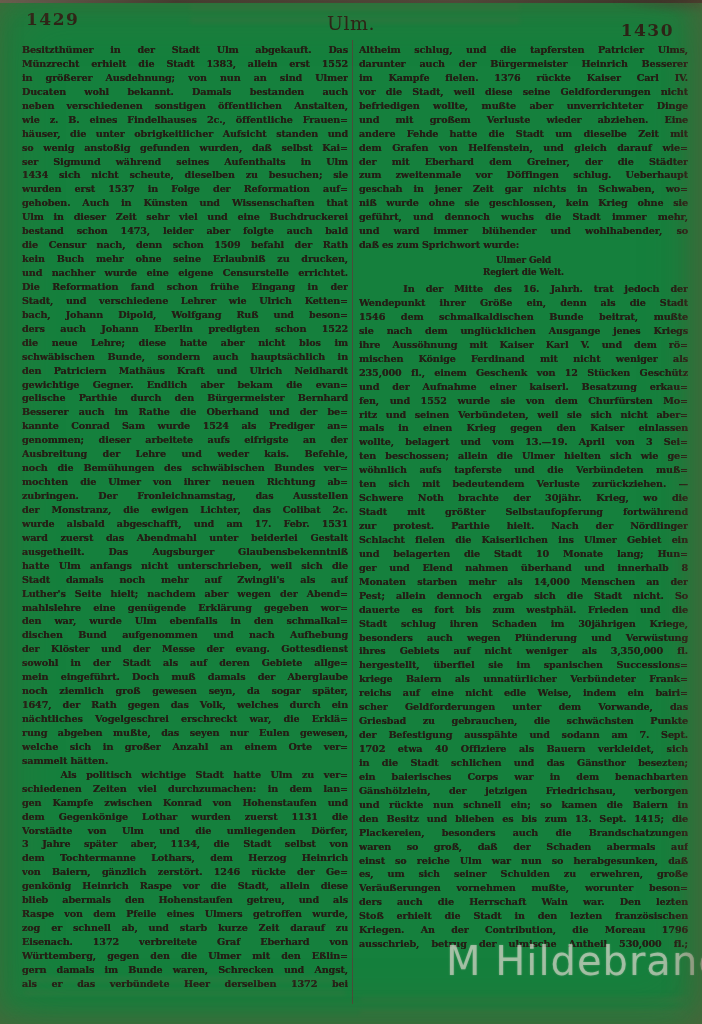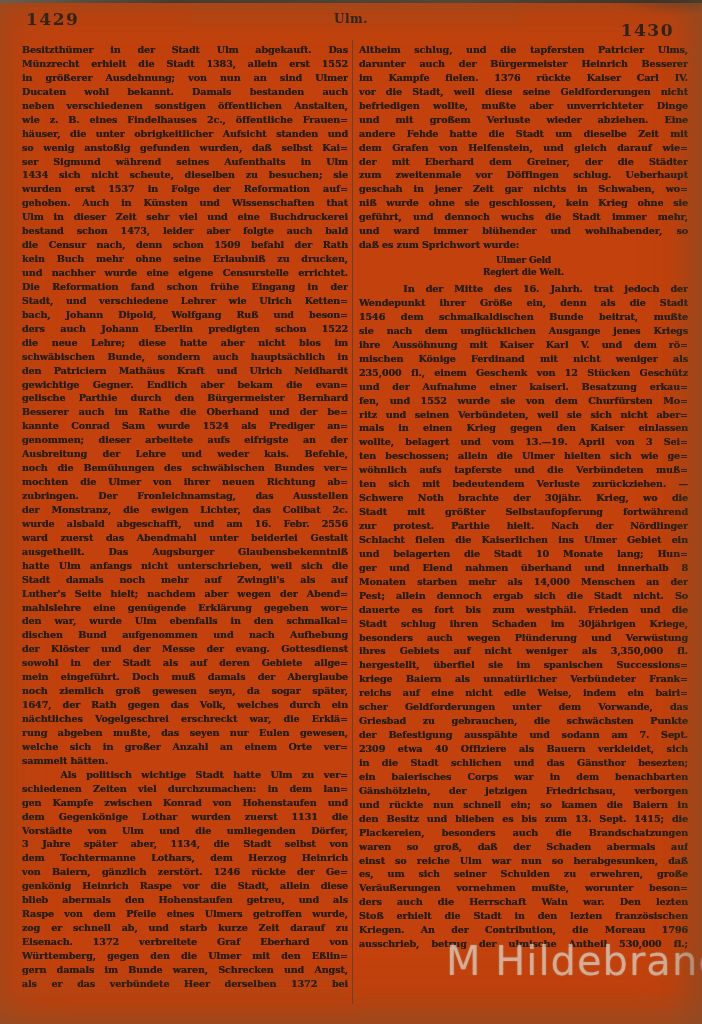--- a/index.html
+++ b/index.html
@@ -2,37 +2,37 @@
 <html><head>
 <meta charset="utf-8">
 <style>
   html,body{margin:0;padding:0;background:#8a8177;}
   .page{
     position:relative;width:702px;height:1024px;overflow:hidden;
     background:
       radial-gradient(ellipse 120% 90% at 48% 42%, rgba(224,210,182,.9) 0%, rgba(0,0,0,0) 60%),
       linear-gradient(to right, #c9b violet 0%, #d3bf9c 0%),
       linear-gradient(105deg,#cdb992 0%,#d6c3a2 18%,#d7c5a5 55%,#d2bd99 84%,#c3ac83 100%);
-    background-color:#c2410c;
+    background-color:#15803d;
     font-family:"DejaVu Serif", serif;
     color:#241e15;
   }
   .scan-edge{position:absolute;top:0;left:0;right:0;height:3px;
     background:linear-gradient(to right,#6b645c,#39342e 25%,#4a443c 65%,#262320);}
   .corner-smudge{position:absolute;top:0;right:0;width:90px;height:14px;
     background:radial-gradient(ellipse at 80% 0%, rgba(60,52,44,.55), rgba(60,52,44,0) 70%);
     filter:blur(2px);}
   .vignette{position:absolute;inset:0;pointer-events:none;
     box-shadow:inset 0 0 60px rgba(110,90,60,.35), inset -14px 0 26px rgba(100,80,55,.28), inset 0 -10px 24px rgba(110,90,60,.22);}
   .header{position:absolute;top:6px;left:0;right:0;height:30px;}
   .pgnum{position:absolute;font-weight:bold;font-size:17px;letter-spacing:1.5px;color:#2a2115;}
   .pgnum.l{left:26px;top:3px;}
   .pgnum.r{right:28px;top:14px;}
   .running-title{position:absolute;left:0;right:0;top:6px;text-align:center;
-    font-weight:bold;font-size:12px;letter-spacing:.5px;color:#2a2115;}
+    font-weight:normal;font-size:19px;letter-spacing:.5px;color:#2a2115;}
   .smudge{position:absolute;filter:blur(2.5px);opacity:.45;pointer-events:none;
     background:repeating-linear-gradient(to bottom, rgba(125,103,74,.38) 0 5px, rgba(0,0,0,0) 5px 13px);}
   .smudge.header-ghost{left:190px;top:5px;width:330px;height:24px;opacity:.4;}
   .smudge.bottom-left-ghost{left:24px;top:977px;width:322px;height:26px;opacity:.38;}
   .smudge.bottom-right-ghost{left:360px;top:997px;width:326px;height:20px;opacity:.34;}
   .divider{position:absolute;left:352px;top:40px;height:964px;width:1.4px;background:#51453a;opacity:.85;}
   .col{position:absolute;top:43px;font-size:9.6px;line-height:13.95px;font-weight:bold;
     letter-spacing:-0.12px;text-shadow:0 0 .4px rgba(36,30,21,.9);}
   .col.left{left:22px;width:326px;}
   .col.right{left:359px;width:329px;}
@@ -91,21 +91,21 @@
       <div class="line">gewichtige Gegner. Endlich aber bekam die evan=</div>
       <div class="line">gelische Parthie durch den Bürgermeister Bernhard</div>
       <div class="line">Besserer auch im Rathe die Oberhand und der be=</div>
       <div class="line">kannte Conrad Sam wurde 1524 als Prediger an=</div>
       <div class="line">genommen; dieser arbeitete aufs eifrigste an der</div>
       <div class="line">Ausbreitung der Lehre und weder kais. Befehle,</div>
       <div class="line">noch die Bemühungen des schwäbischen Bundes ver=</div>
       <div class="line">mochten die Ulmer von ihrer neuen Richtung ab=</div>
       <div class="line">zubringen. Der Fronleichnamstag, das Ausstellen</div>
       <div class="line">der Monstranz, die ewigen Lichter, das Colibat 2c.</div>
-      <div class="line">wurde alsbald abgeschafft, und am 16. Febr. 2556</div>
+      <div class="line">wurde alsbald abgeschafft, und am 17. Febr. 1531</div>
       <div class="line">ward zuerst das Abendmahl unter beiderlei Gestalt</div>
       <div class="line">ausgetheilt. Das Augsburger Glaubensbekenntniß</div>
       <div class="line">hatte Ulm anfangs nicht unterschrieben, weil sich die</div>
       <div class="line">Stadt damals noch mehr auf Zwingli's als auf</div>
       <div class="line">Luther's Seite hielt; nachdem aber wegen der Abend=</div>
       <div class="line">mahlslehre eine genügende Erklärung gegeben wor=</div>
       <div class="line">den war, wurde Ulm ebenfalls in den schmalkal=</div>
       <div class="line">dischen Bund aufgenommen und nach Aufhebung</div>
       <div class="line">der Klöster und der Messe der evang. Gottesdienst</div>
       <div class="line">sowohl in der Stadt als auf deren Gebiete allge=</div>
@@ -183,21 +183,21 @@
         <div class="line">dauerte es fort bis zum westphäl. Frieden und die</div>
         <div class="line">Stadt schlug ihren Schaden im 30jährigen Kriege,</div>
         <div class="line">besonders auch wegen Plünderung und Verwüstung</div>
         <div class="line">ihres Gebiets auf nicht weniger als 3,350,000 fl.</div>
         <div class="line">hergestellt, überfiel sie im spanischen Successions=</div>
         <div class="line">kriege Baiern als unnatürlicher Verbündeter Frank=</div>
         <div class="line">reichs auf eine nicht edle Weise, indem ein bairi=</div>
         <div class="line">scher Geldforderungen unter dem Vorwande, das</div>
         <div class="line">Griesbad zu gebrauchen, die schwächsten Punkte</div>
         <div class="line">der Befestigung ausspähte und sodann am 7. Sept.</div>
-        <div class="line">2309 etwa 40 Offiziere als Bauern verkleidet, sich</div>
+        <div class="line">1702 etwa 40 Offiziere als Bauern verkleidet, sich</div>
         <div class="line">in die Stadt schlichen und das Gänsthor besezten;</div>
         <div class="line">ein baierisches Corps war in dem benachbarten</div>
         <div class="line">Gänshölzlein, der jetzigen Friedrichsau, verborgen</div>
         <div class="line">und rückte nun schnell ein; so kamen die Baiern in</div>
         <div class="line">den Besitz und blieben es bis zum 13. Sept. 1415; die</div>
         <div class="line">Plackereien, besonders auch die Brandschatzungen</div>
         <div class="line">waren so groß, daß der Schaden abermals auf</div>
         <div class="line">einst so reiche Ulm war nun so herabgesunken, daß</div>
         <div class="line">es, um sich seiner Schulden zu erwehren, große</div>
         <div class="line">Veräußerungen vornehmen mußte, worunter beson=</div>

